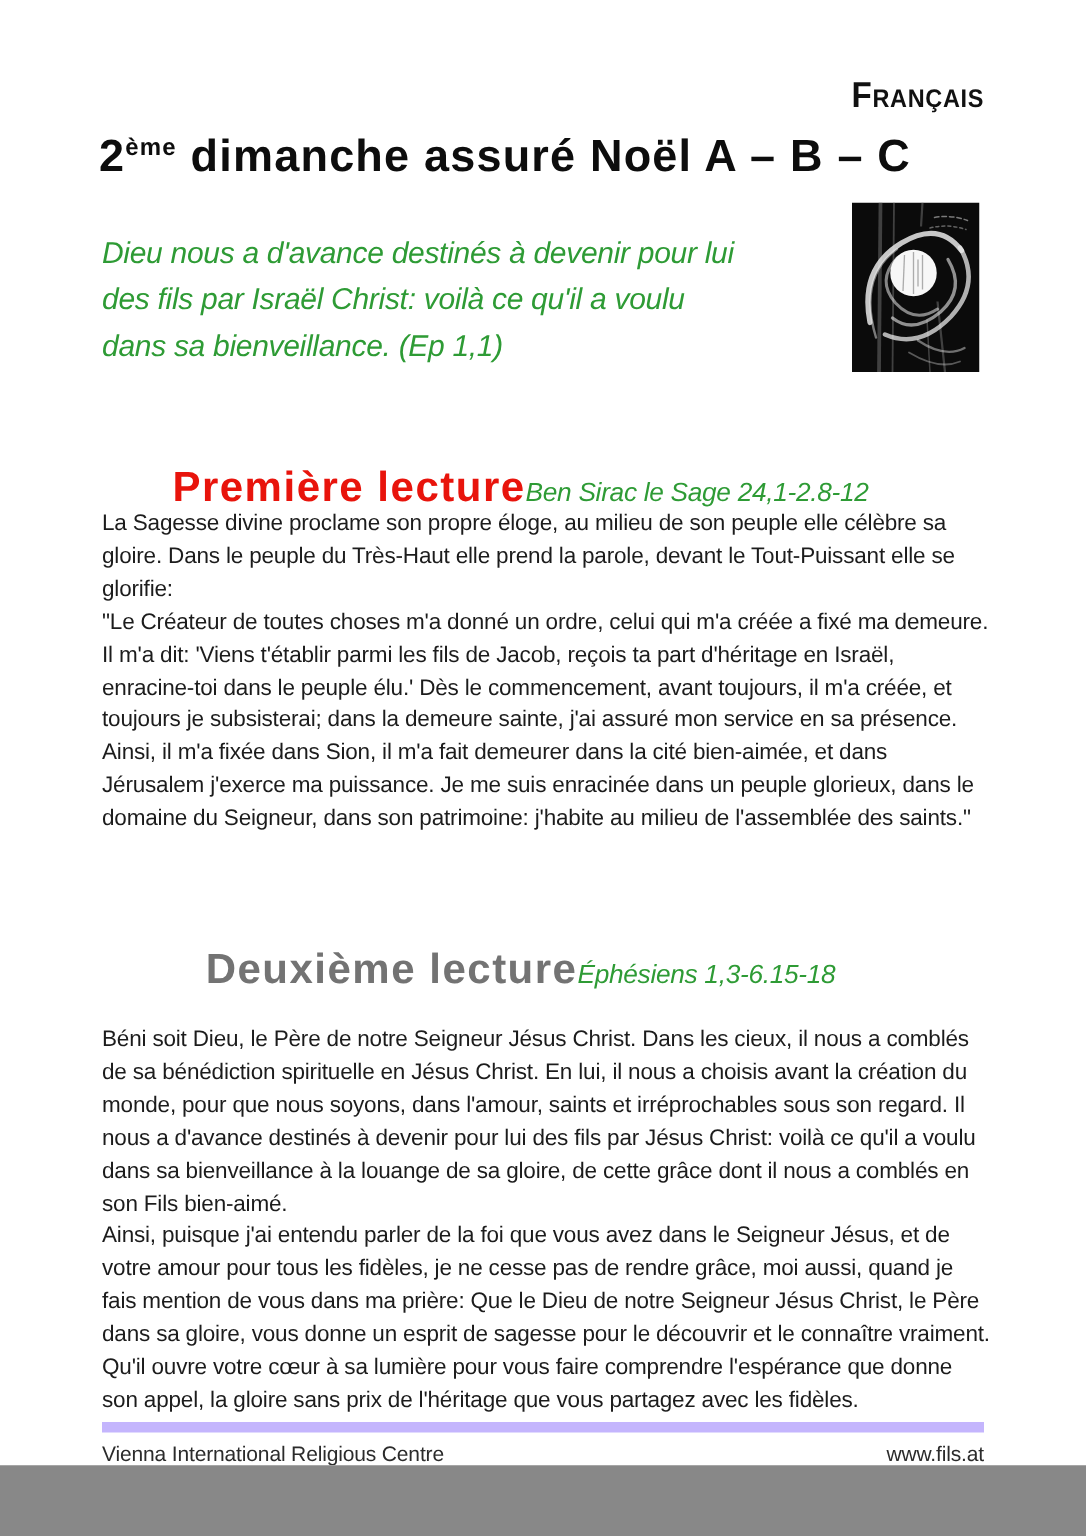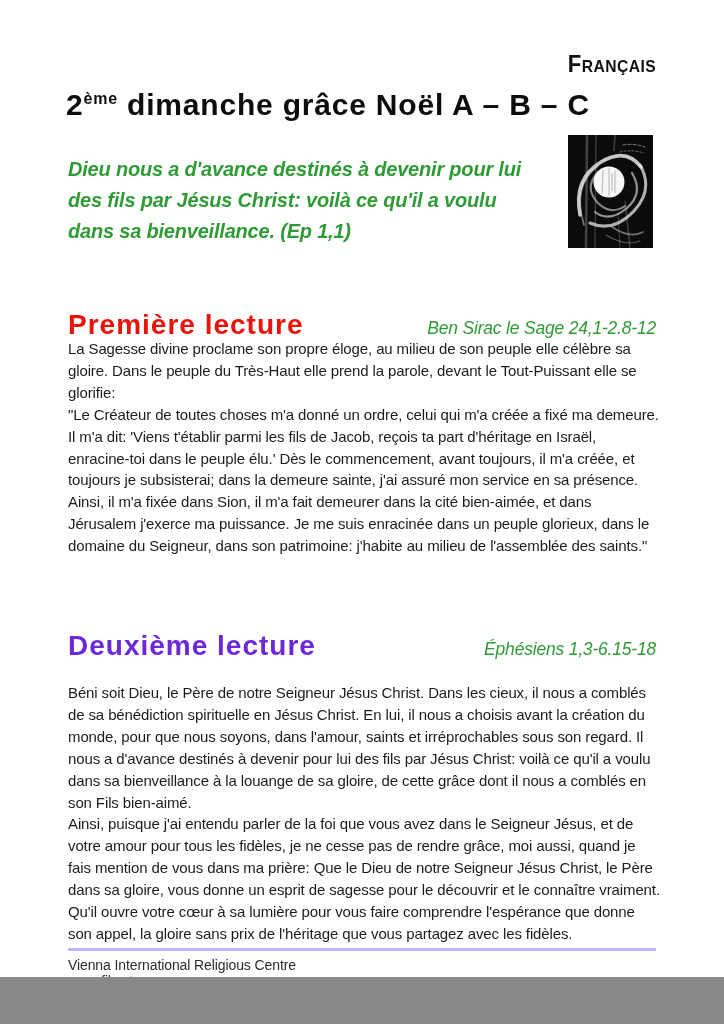--- a/index.html
+++ b/index.html
@@ -42,39 +42,39 @@
     font-weight: 800;
     vertical-align: super;
     line-height: 0;
   }
   .intro-quote {
     position: absolute;
     top: 154px;
     left: 68px;
     width: 470px;
     font-style: italic;
-    font-weight: 700;
+    font-weight: 400;
     font-size: 20px;
     line-height: 31px;
     letter-spacing: -0.2px;
   }
   .artwork {
     position: absolute;
     top: 135px;
     left: 568px;
     width: 85px;
     height: 113px;
     display: block;
   }
   .section-head {
     position: absolute;
-    left: 68px;
+    left: 53px;
     width: 588px;
     display: flex;
-    justify-content: space-between;
+    justify-content: center;
     align-items: baseline;
   }
   .section-head.first { top: 286px; }
   .section-head.second { top: 607px; }
   .lecture-title {
     font-size: 28px;
     font-weight: 800;
     letter-spacing: 1px;
   }
   .lecture-ref {
@@ -93,42 +93,41 @@
     letter-spacing: -0.12px;
     color: #1c1c1c;
   }
   .body-text.first { top: 338px; }
   .body-text.second { top: 656px; margin-top: 26px; }
   .footer {
     position: absolute;
     top: 948px;
     left: 68px;
     width: 588px;
-    border-top: 3px solid #c4b5fd;
+    border-top: 7px solid #c4b5fd;
     padding-top: 6px;
     display: flex;
     justify-content: space-between;
     font-size: 14px;
     color: #2b2b2b;
     letter-spacing: -0.1px;
-    flex-direction: column;
   }
 </style>
 </head>
 <body>
 
 <div class="page">
 
   <div class="lang-label">Français</div>
 
-  <h1 class="doc-title"><span>2</span><sup>ème</sup><span> dimanche grâce Noël A – B – C</span></h1>
+  <h1 class="doc-title"><span>2</span><sup>ème</sup><span> dimanche assuré Noël A – B – C</span></h1>
 
   <div class="intro-quote" style="color:#2e9b35;">
     <div>Dieu nous a d'avance destinés à devenir pour lui</div>
-    <div>des fils par Jésus Christ: voilà ce qu'il a voulu</div>
+    <div>des fils par Israël Christ: voilà ce qu'il a voulu</div>
     <div>dans sa bienveillance. (Ep 1,1)</div>
   </div>
 
   <svg class="artwork" viewBox="0 0 85 113" xmlns="http://www.w3.org/2000/svg">
     <rect x="0" y="0" width="85" height="113" fill="#0b0b0b"></rect>
     <g stroke="#6e6e6e" opacity="0.55" fill="none">
       <line x1="19" y1="0" x2="18" y2="113" stroke-width="2.5"></line>
       <line x1="28" y1="0" x2="27" y2="113" stroke-width="1.2"></line>
       <line x1="47" y1="0" x2="46" y2="16" stroke-width="1.5"></line>
       <line x1="57" y1="66" x2="62" y2="113" stroke-width="1.5"></line>
@@ -158,21 +157,21 @@
     <div class="lecture-title" style="color:#e8140c;">Première lecture</div>
     <div class="lecture-ref" style="color:#2e9b35;">Ben Sirac le Sage 24,1-2.8-12</div>
   </div>
 
   <div class="body-text first">
     <p>La Sagesse divine proclame son propre éloge, au milieu de son peuple elle célèbre sa gloire. Dans le peuple du Très-Haut elle prend la parole, devant le Tout-Puissant elle se glorifie:</p>
     <p>"Le Créateur de toutes choses m'a donné un ordre, celui qui m'a créée a fixé ma demeure. Il m'a dit: 'Viens t'établir parmi les fils de Jacob, reçois ta part d'héritage en Israël, enracine-toi dans le peuple élu.' Dès le commencement, avant toujours, il m'a créée, et toujours je subsisterai; dans la demeure sainte, j'ai assuré mon service en sa présence. Ainsi, il m'a fixée dans Sion, il m'a fait demeurer dans la cité bien-aimée, et dans Jérusalem j'exerce ma puissance. Je me suis enracinée dans un peuple glorieux, dans le domaine du Seigneur, dans son patrimoine: j'habite au milieu de l'assemblée des saints."</p>
   </div>
 
   <div class="section-head second">
-    <div class="lecture-title" style="color:#6d28d9;">Deuxième lecture</div>
+    <div class="lecture-title" style="color:#737373;">Deuxième lecture</div>
     <div class="lecture-ref" style="color:#2e9b35;">Éphésiens 1,3-6.15-18</div>
   </div>
 
   <div class="body-text second">
     <p>Béni soit Dieu, le Père de notre Seigneur Jésus Christ. Dans les cieux, il nous a comblés de sa bénédiction spirituelle en Jésus Christ. En lui, il nous a choisis avant la création du monde, pour que nous soyons, dans l'amour, saints et irréprochables sous son regard. Il nous a d'avance destinés à devenir pour lui des fils par Jésus Christ: voilà ce qu'il a voulu dans sa bienveillance à la louange de sa gloire, de cette grâce dont il nous a comblés en son Fils bien-aimé.</p>
     <p>Ainsi, puisque j'ai entendu parler de la foi que vous avez dans le Seigneur Jésus, et de votre amour pour tous les fidèles, je ne cesse pas de rendre grâce, moi aussi, quand je fais mention de vous dans ma prière: Que le Dieu de notre Seigneur Jésus Christ, le Père dans sa gloire, vous donne un esprit de sagesse pour le découvrir et le connaître vraiment. Qu'il ouvre votre cœur à sa lumière pour vous faire comprendre l'espérance que donne son appel, la gloire sans prix de l'héritage que vous partagez avec les fidèles.</p>
   </div>
 
   <div class="footer">
     <span>Vienna International Religious Centre</span>

